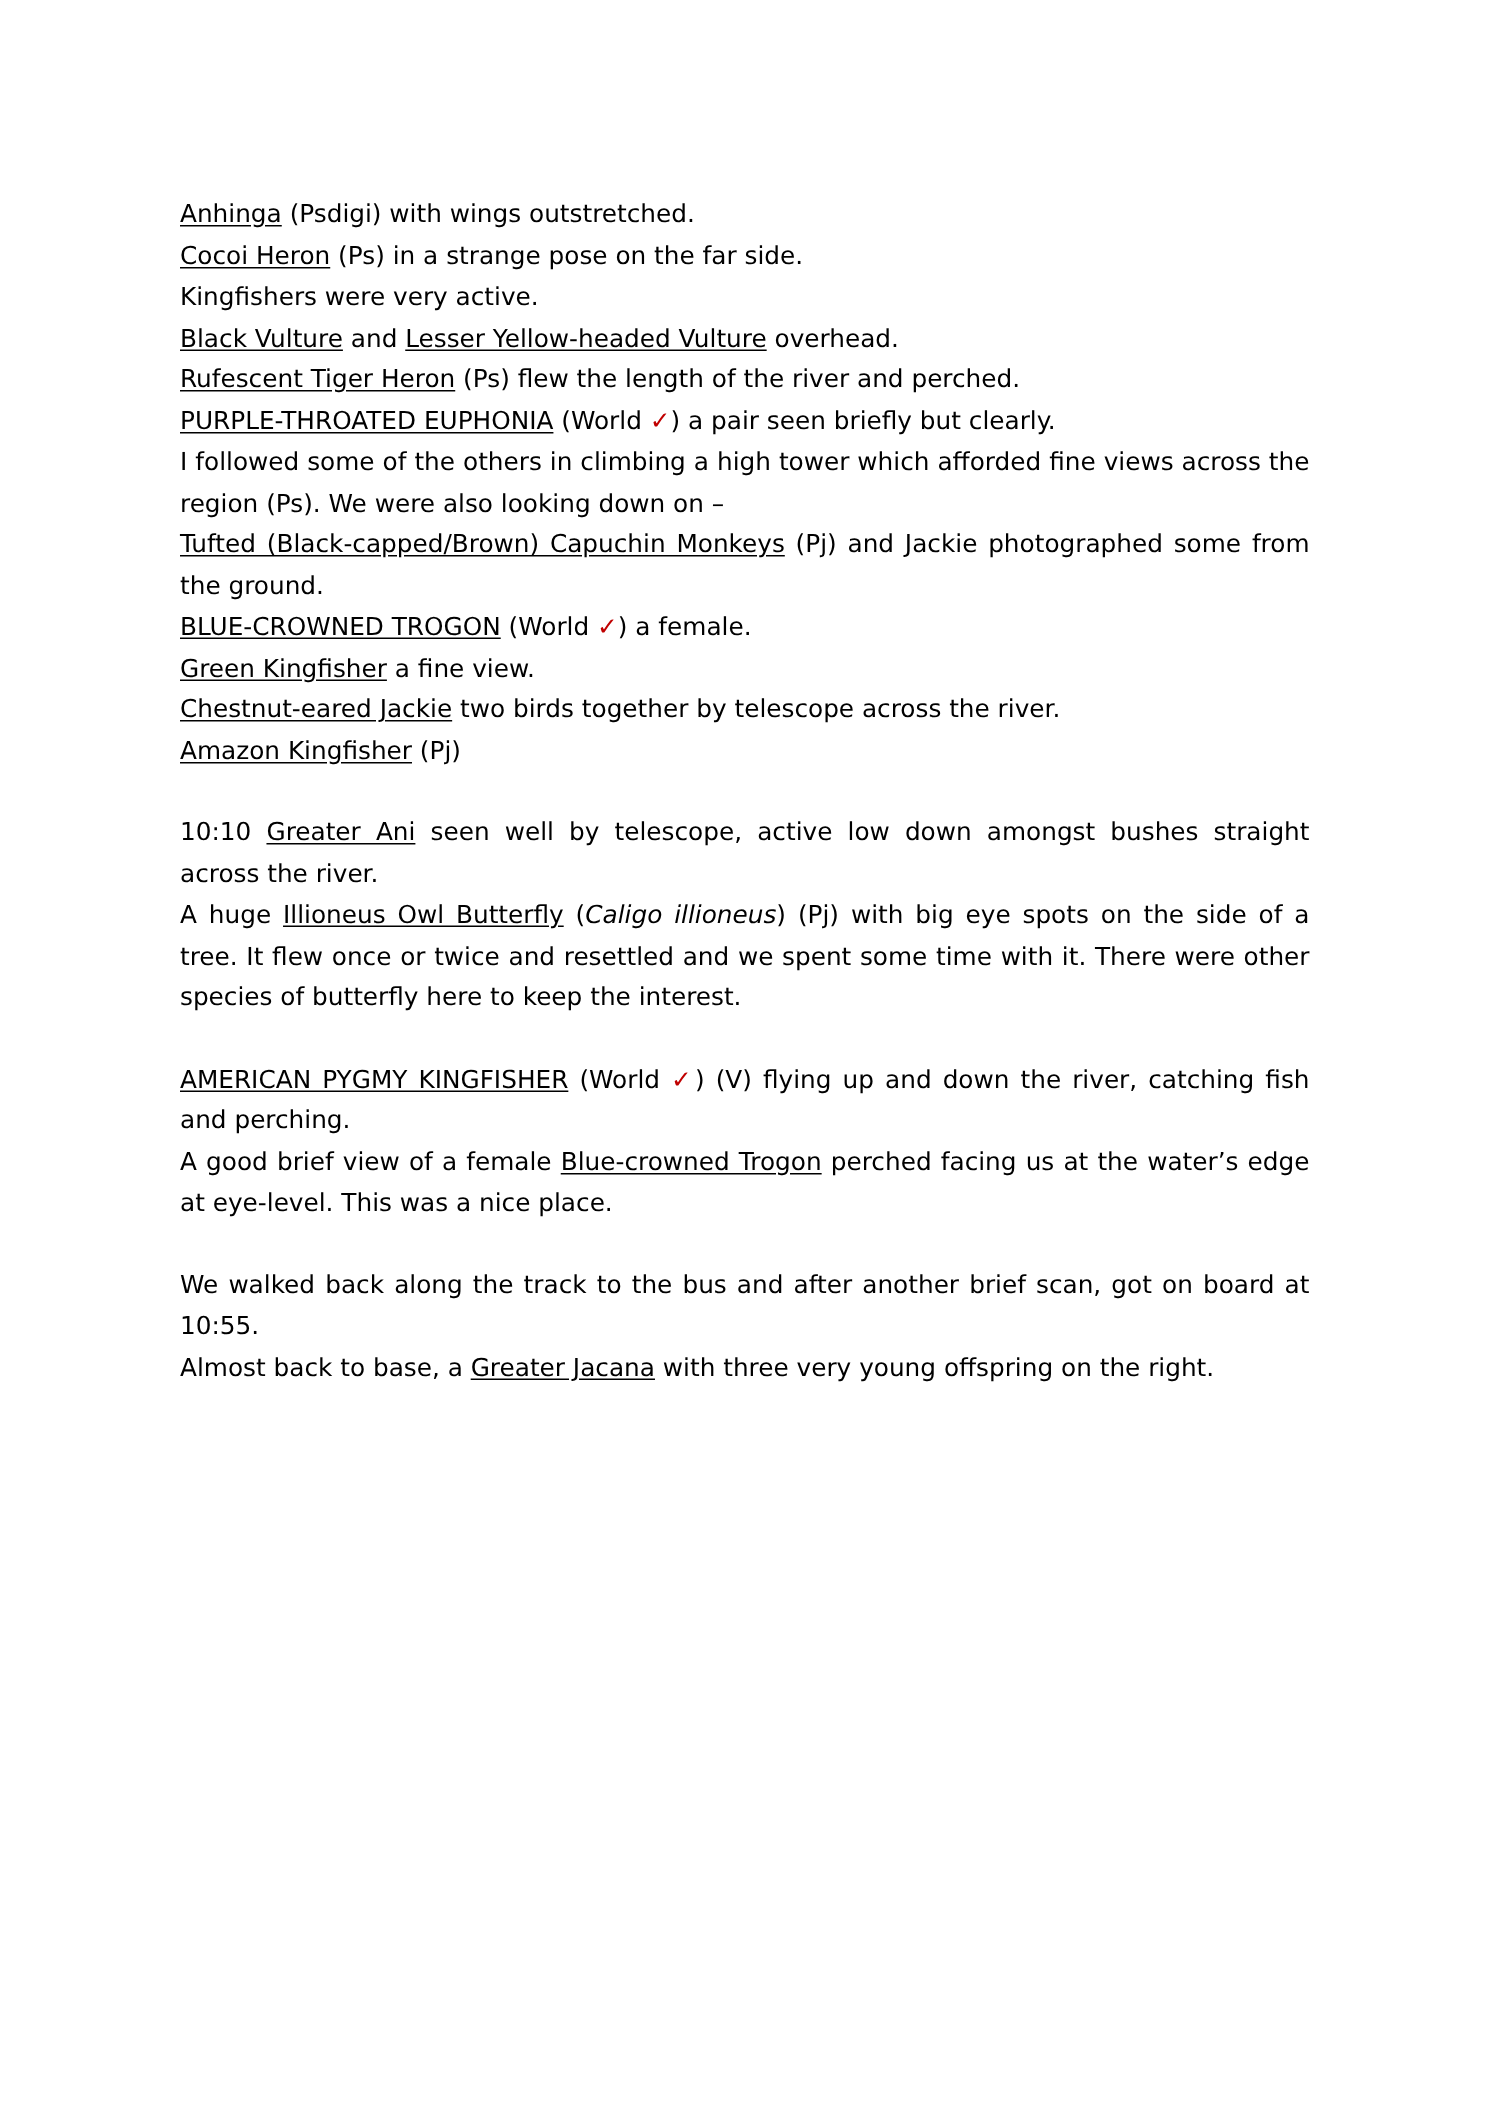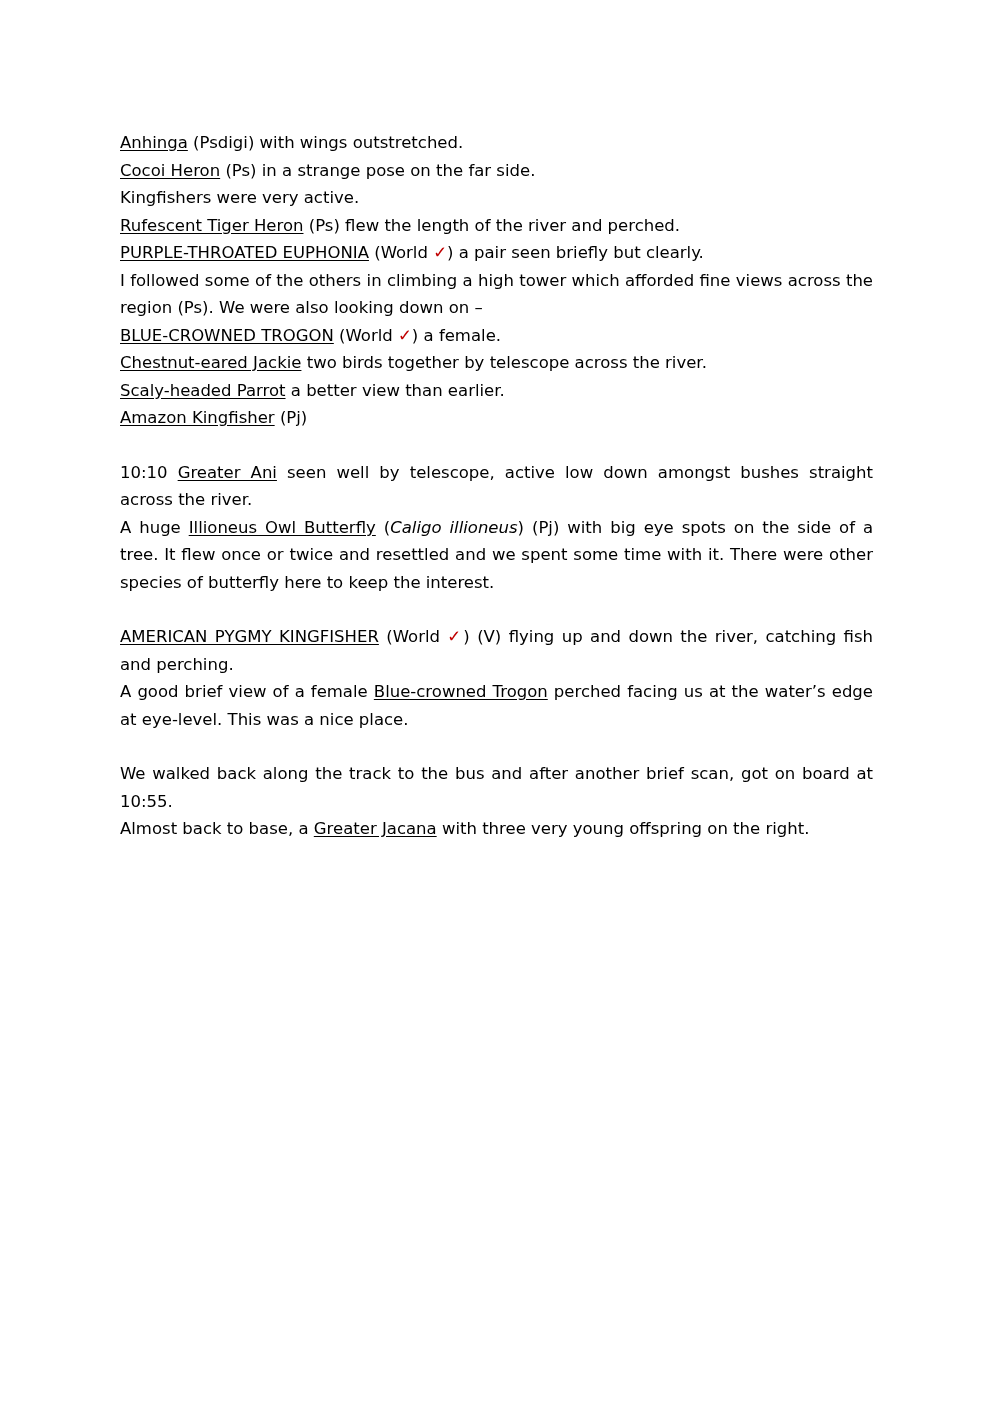--- a/index.html
+++ b/index.html
@@ -41,26 +41,28 @@
   }
 </style>
 </head>
 <body>
 
 <main class="page">
   <div class="doc" id="doc">
       <p><span class="u">Anhinga</span><span> (Psdigi) with wings outstretched.</span></p>
       <p><span class="u">Cocoi Heron</span><span> (Ps) in a strange pose on the far side.</span></p>
       <p><span>Kingfishers were very active.</span></p>
+      <p><span class="u">Black Vulture</span><span> and </span><span class="u">Lesser Yellow-headed Vulture</span><span> overhead.</span></p>
       <p><span class="u">Rufescent Tiger Heron</span><span> (Ps) flew the length of the river and perched.</span></p>
       <p><span class="u">PURPLE-THROATED EUPHONIA</span><span> (World </span><span class="check">✓</span><span>) a pair seen briefly but clearly.</span></p>
       <p><span>I followed some of the others in climbing a high tower which afforded fine views across the region (Ps). We were also looking down on –</span></p>
+      <p><span class="u">Tufted (Black-capped/Brown) Capuchin Monkeys</span><span> (Pj) and Jackie photographed some from the ground.</span></p>
       <p><span class="u">BLUE-CROWNED TROGON</span><span> (World </span><span class="check">✓</span><span>) a female.</span></p>
+      <p><span class="u">Green Kingfisher</span><span> a fine view.</span></p>
       <p><span class="u">Chestnut-eared Jackie</span><span> two birds together by telescope across the river.</span></p>
-      <p><span class="u">Scaly-headed Parrot</span><span> a better view than earlier.</span></p>
       <p><span class="u">Amazon Kingfisher</span><span> (Pj)</span></p>
       <p class="gap"><span>10:10 </span><span class="u">Greater Ani</span><span> seen well by telescope, active low down amongst bushes straight across the river.</span></p>
       <p><span>A huge </span><span class="u">Illioneus Owl Butterfly</span><span> (</span><span class="i">Caligo illioneus</span><span>) (Pj) with big eye spots on the side of a tree. It flew once or twice and resettled and we spent some time with it. There were other species of butterfly here to keep the interest.</span></p>
       <p class="gap"><span class="u">AMERICAN PYGMY KINGFISHER</span><span> (World </span><span class="check">✓</span><span>) (V) flying up and down the river, catching fish and perching.</span></p>
       <p><span>A good brief view of a female </span><span class="u">Blue-crowned Trogon</span><span> perched facing us at the water’s edge at eye-level. This was a nice place.</span></p>
       <p class="gap"><span>We walked back along the track to the bus and after another brief scan, got on board at 10:55.</span></p>
       <p><span>Almost back to base, a </span><span class="u">Greater Jacana</span><span> with three very young offspring on the right.</span></p>
     </div>
 </main>
 

